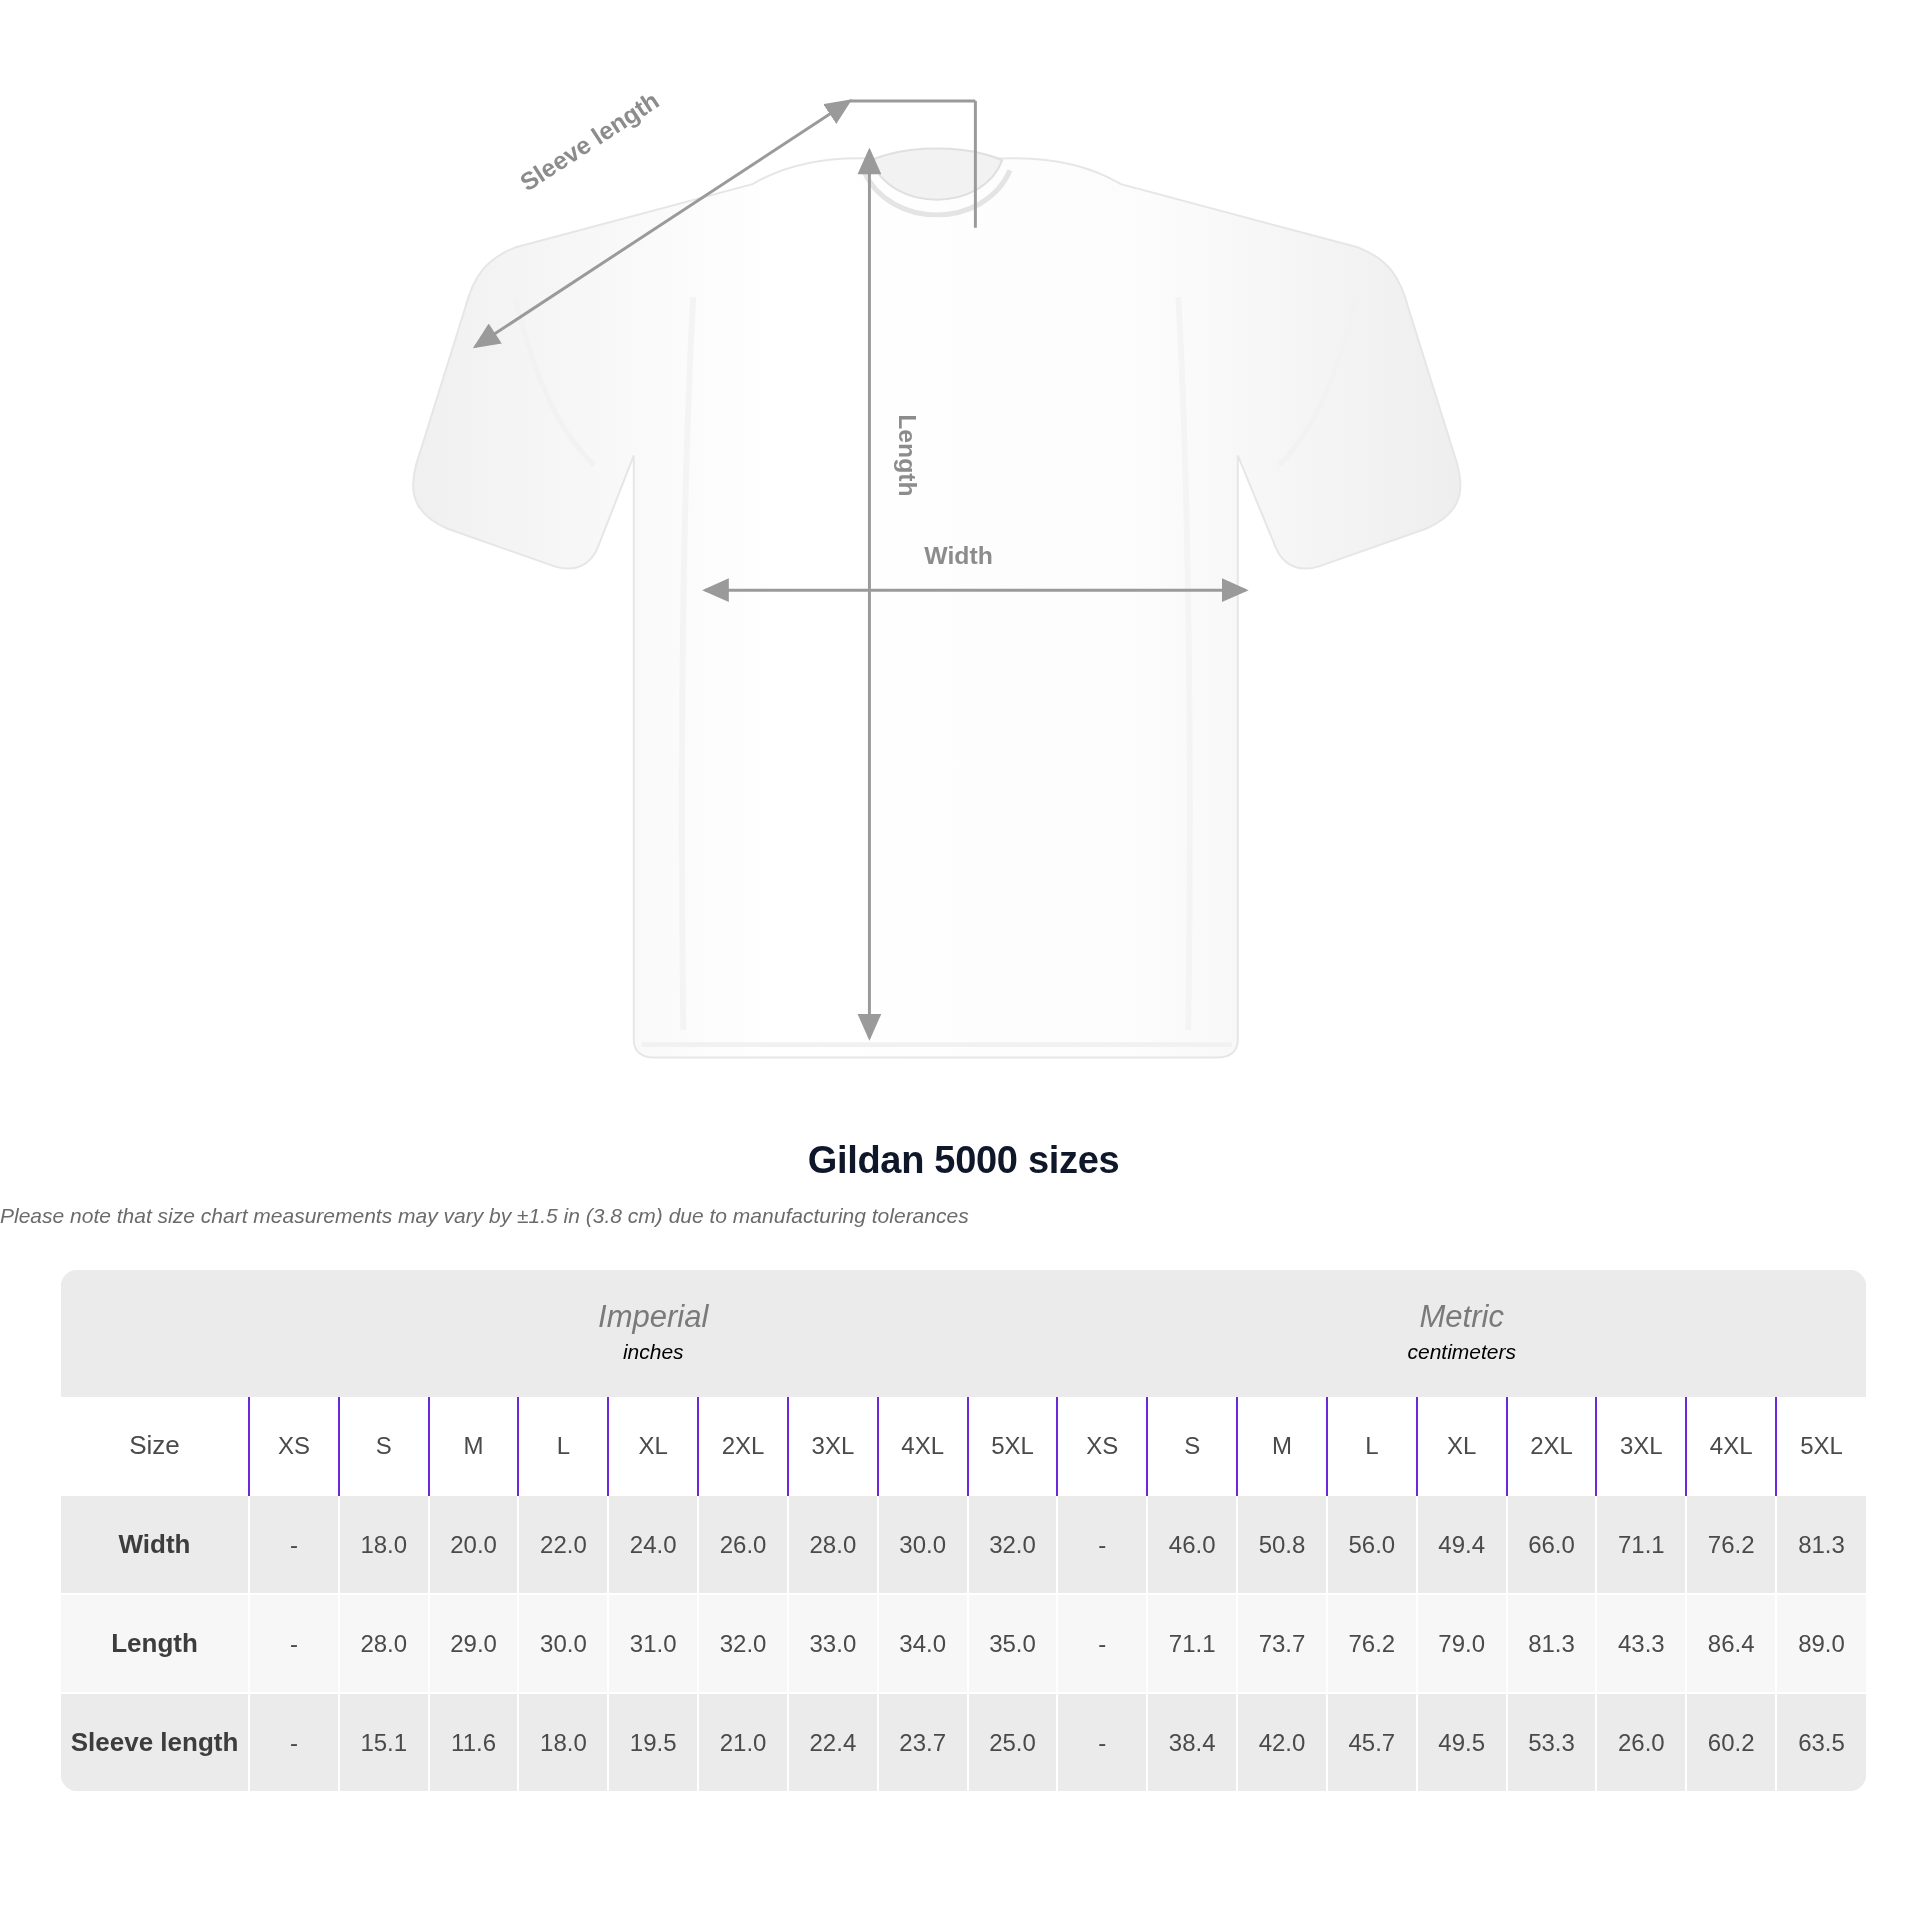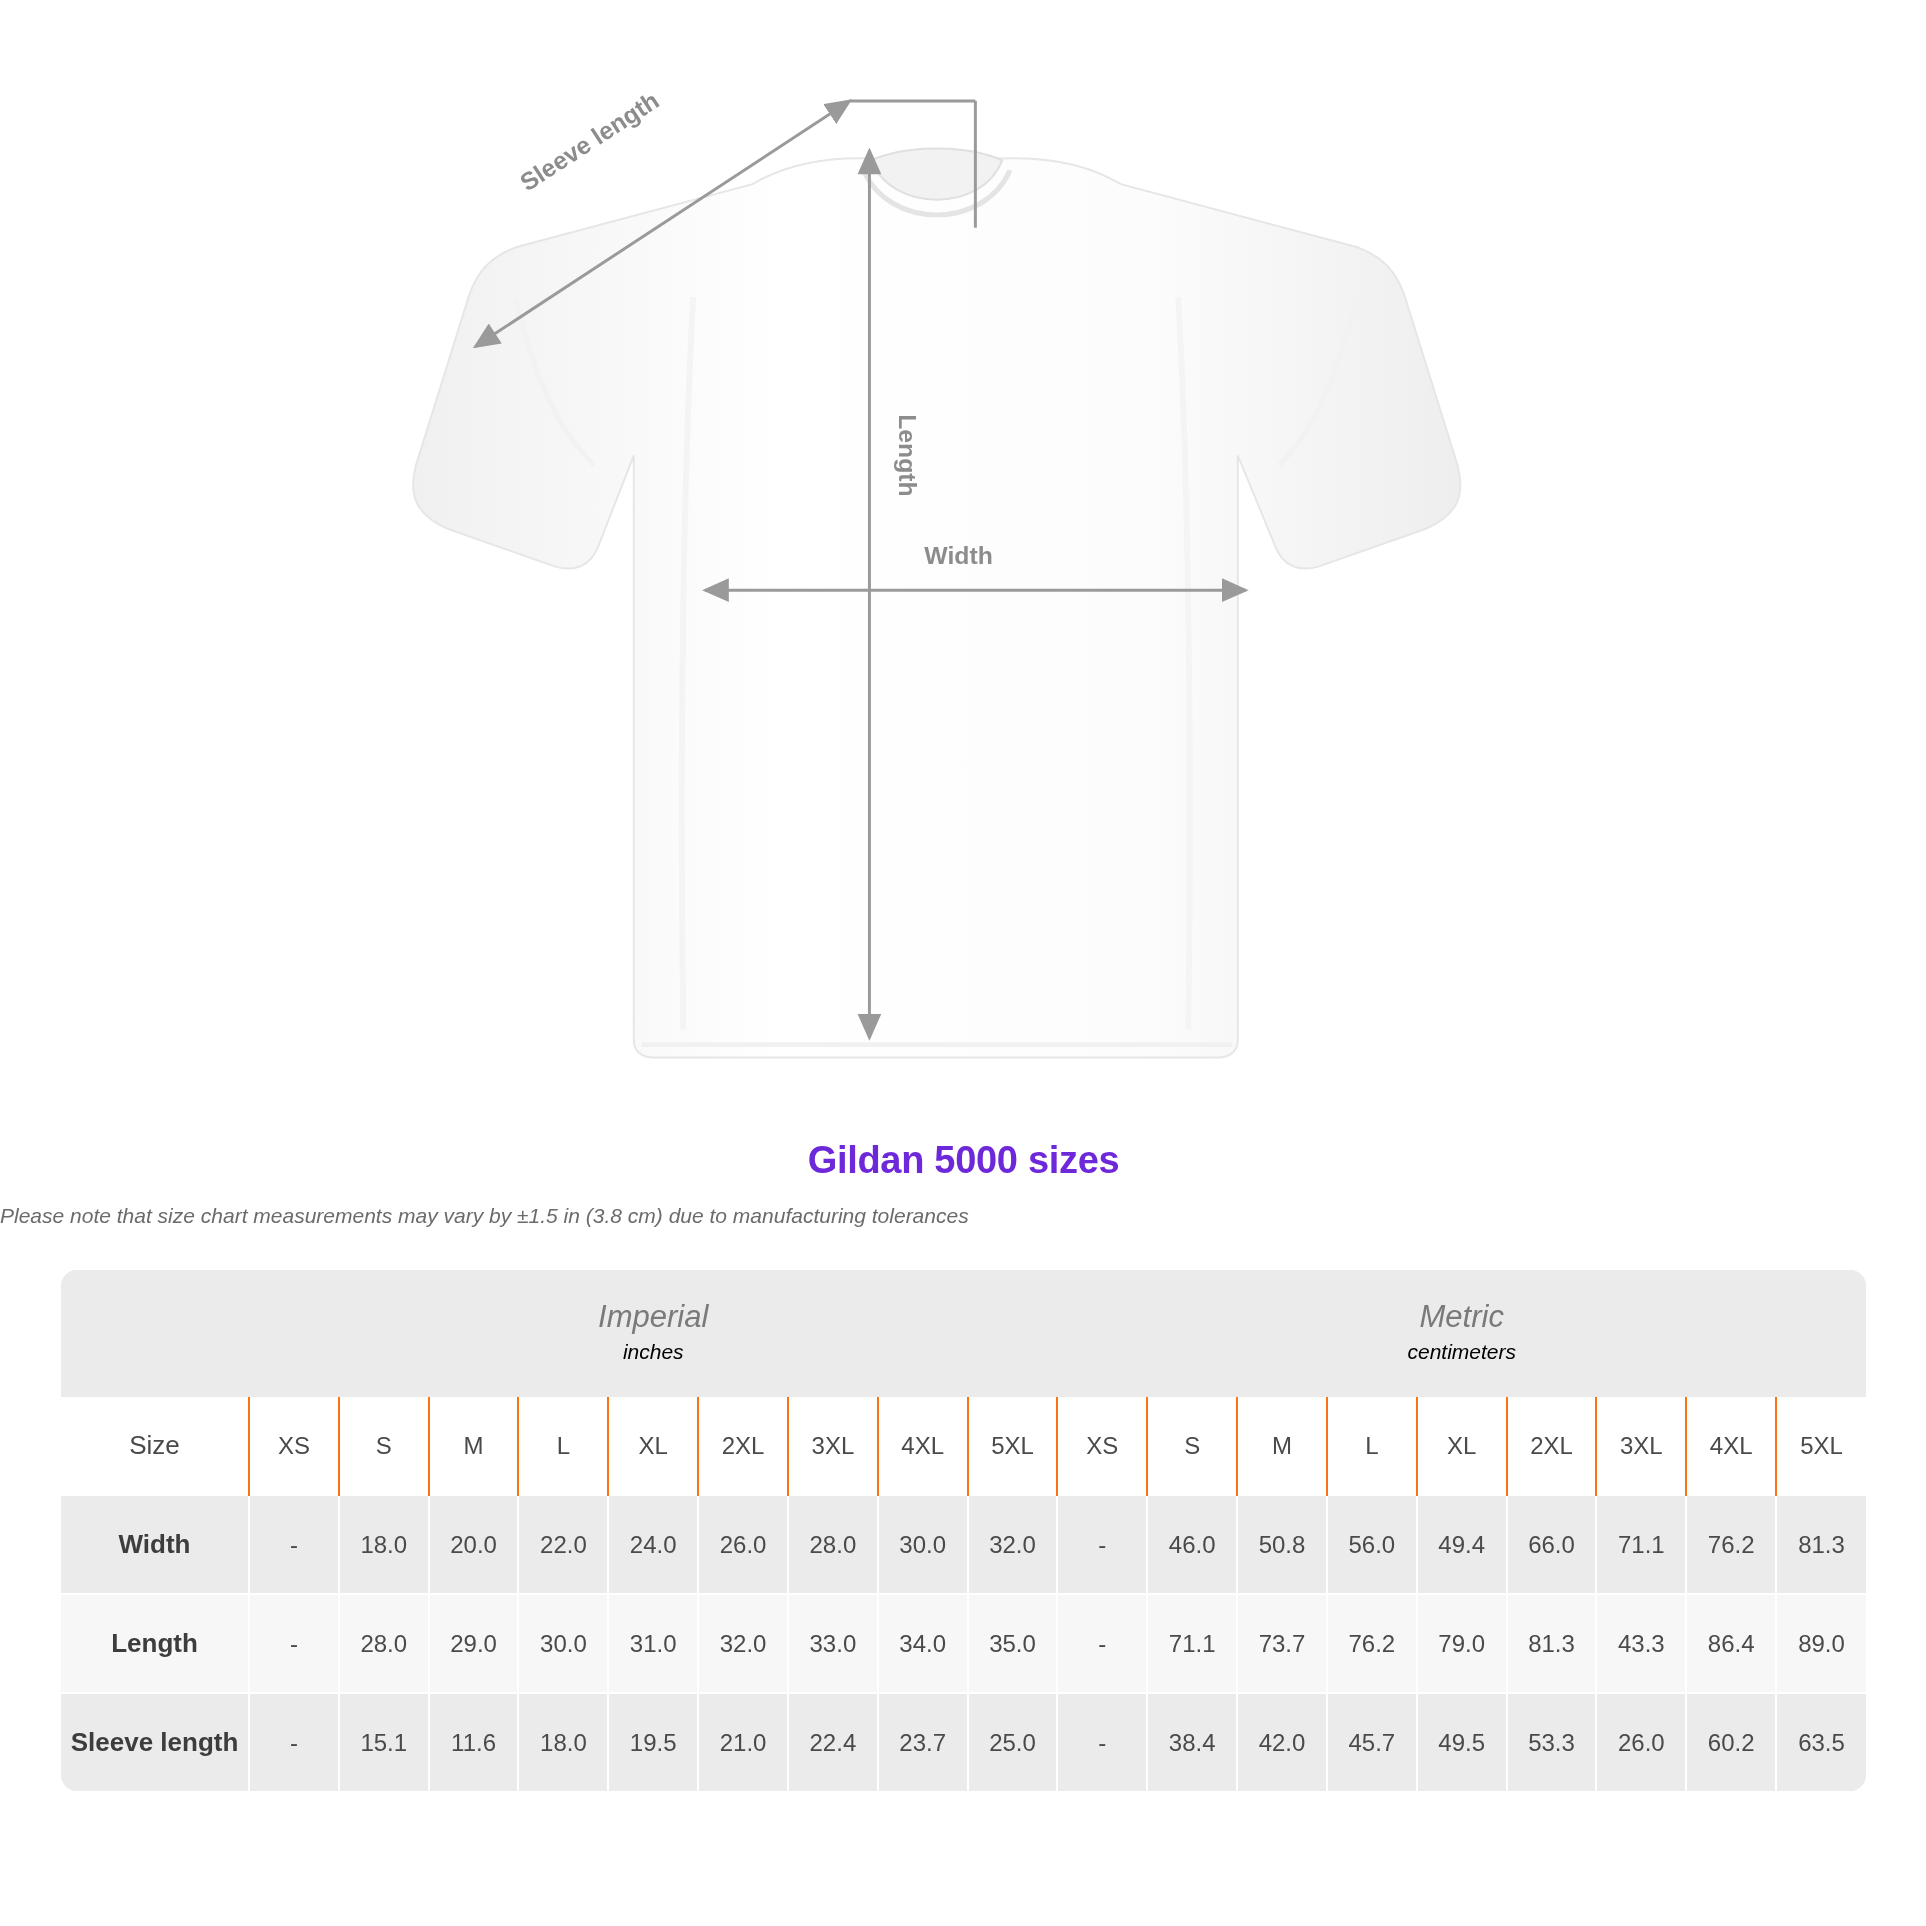--- a/index.html
+++ b/index.html
@@ -30,21 +30,21 @@
     position: absolute;
     left: 0;
     top: 0;
   }
 
   
   .chart-title {
     text-align: center;
     font-size: 38px;
     font-weight: bold;
-    color: #6d28d9;
+    color: #0f172a;
     margin-top: 30px;
     letter-spacing: -0.3px;
   }
   .chart-note {
     text-align: left;
     font-size: 21px;
     font-style: italic;
     color: #6b6b6b;
     margin-top: 22px;
   }
@@ -84,21 +84,21 @@
   }
   .unit-sub {
     font-size: 21px;
     font-style: italic;
     color: #000000;
     line-height: 1.6;
   }
   .head-row td {
     height: 97px;
     background: #ffffff;
-    border-right: 2px solid #f97316;
+    border-right: 2px solid #6d28d9;
     font-weight: bold;
     color: #555555;
     font-size: 25px;
   }
   .head-row td:last-child { border-right: none; }
   .head-row td.rowlabel {
     font-size: 26px;
     background: #ffffff;
   }
   .data-row td {

